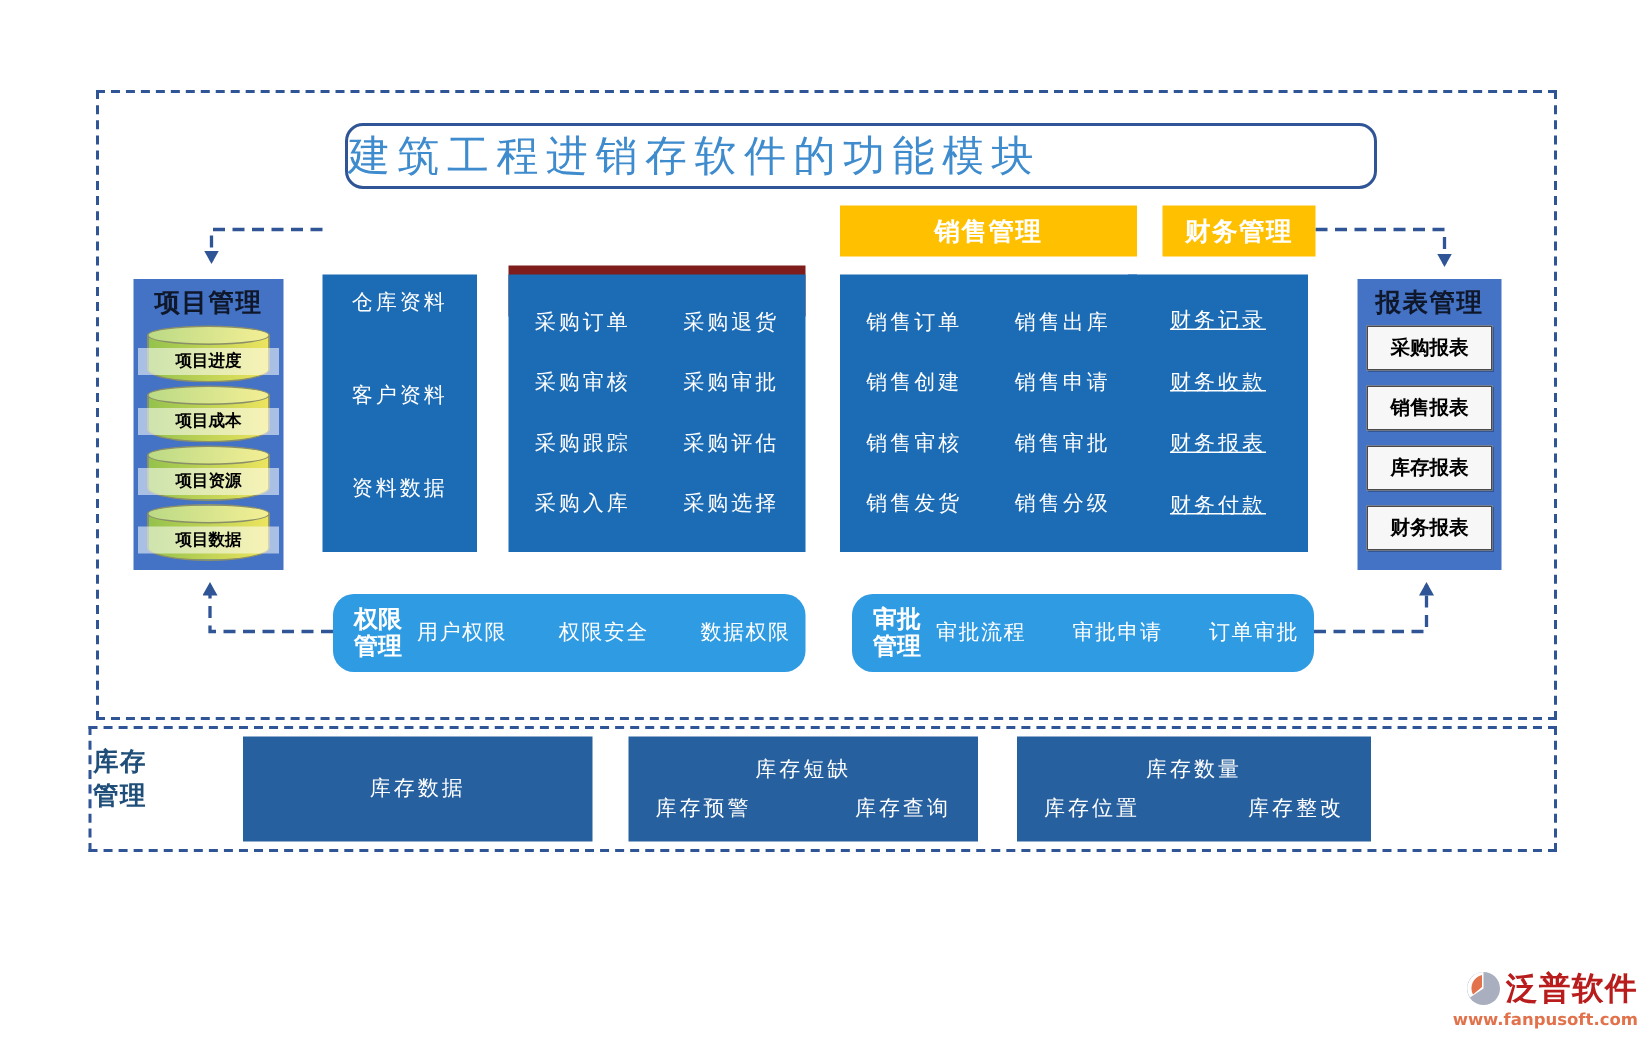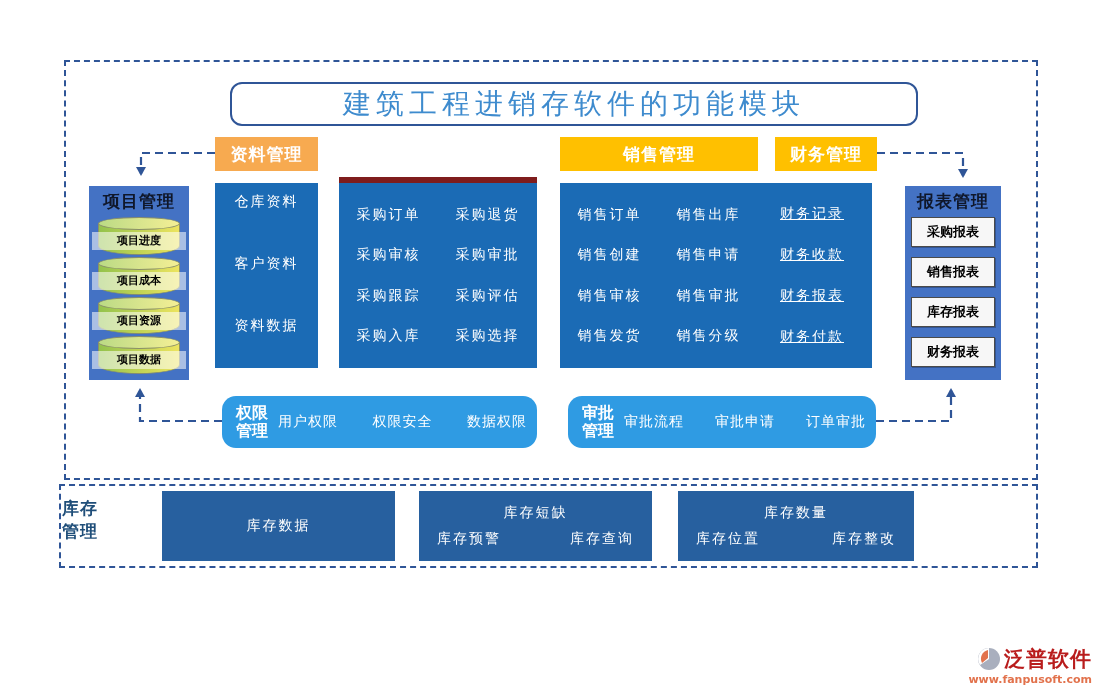--- a/index.html
+++ b/index.html
@@ -16,21 +16,21 @@
   }
   .bottom-frame {
     left:59px; top:484px; width:975px; height:80px;
     border:2px dashed #2F5597;
   }
 
   
   .title-box {
     left:230px; top:82px; width:684px; height:40px;
     border:2px solid #2F5597; border-radius:12px;
-    display:flex; align-items:center; justify-content:center;
+    display:flex; align-items:center; 
   }
   .title-text {
     color:#3E8BCE; font-size:28px; letter-spacing:5px; font-weight:500; white-space:nowrap;
   }
 
   
   .col-header {
     top:137px; height:34px; display:flex; align-items:center; justify-content:center;
     color:#ffffff; font-weight:bold; font-size:17px; letter-spacing:1px;
   }
@@ -144,21 +144,20 @@
       <marker id="arr" viewBox="0 0 10 10" refX="7" refY="5" markerWidth="10" markerHeight="10" orient="auto" markerUnits="userSpaceOnUse">
         <path d="M0,0 L9,5 L0,10 z" fill="#2F5597"></path>
       </marker>
     </defs>
     <path d="M215,153 L141,153 L141,174" fill="none" stroke="#2F5597" stroke-width="2.2" stroke-dasharray="8 5" marker-end="url(#arr)"></path>
     <path d="M877,153 L963,153 L963,176" fill="none" stroke="#2F5597" stroke-width="2.2" stroke-dasharray="8 5" marker-end="url(#arr)"></path>
     <path d="M222,421 L140,421 L140,390" fill="none" stroke="#2F5597" stroke-width="2.2" stroke-dasharray="8 5" marker-end="url(#arr)"></path>
     <path d="M876,421 L951,421 L951,390" fill="none" stroke="#2F5597" stroke-width="2.2" stroke-dasharray="8 5" marker-end="url(#arr)"></path>
   </svg>
 
-  <div class="abs col-header h0">资料管理</div>
   <div class="abs col-header h1">采购管理</div>
   <div class="abs col-header h2">销售管理</div>
   <div class="abs col-header h3">财务管理</div>
 
   <div class="abs col-body b0">
     <div class="col-item">仓库资料</div>
     <div class="col-item">客户资料</div>
     <div class="col-item">资料数据</div>
     <div class="col-item">员工资料</div>
   </div>

